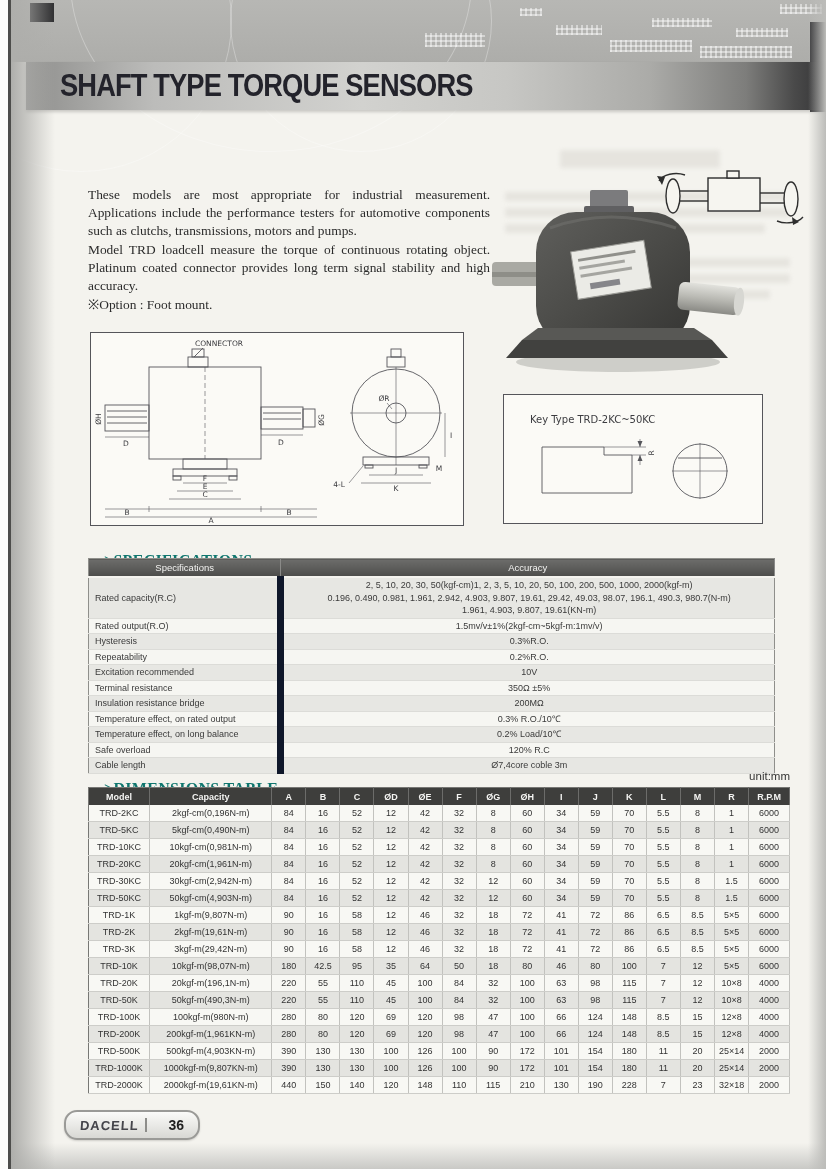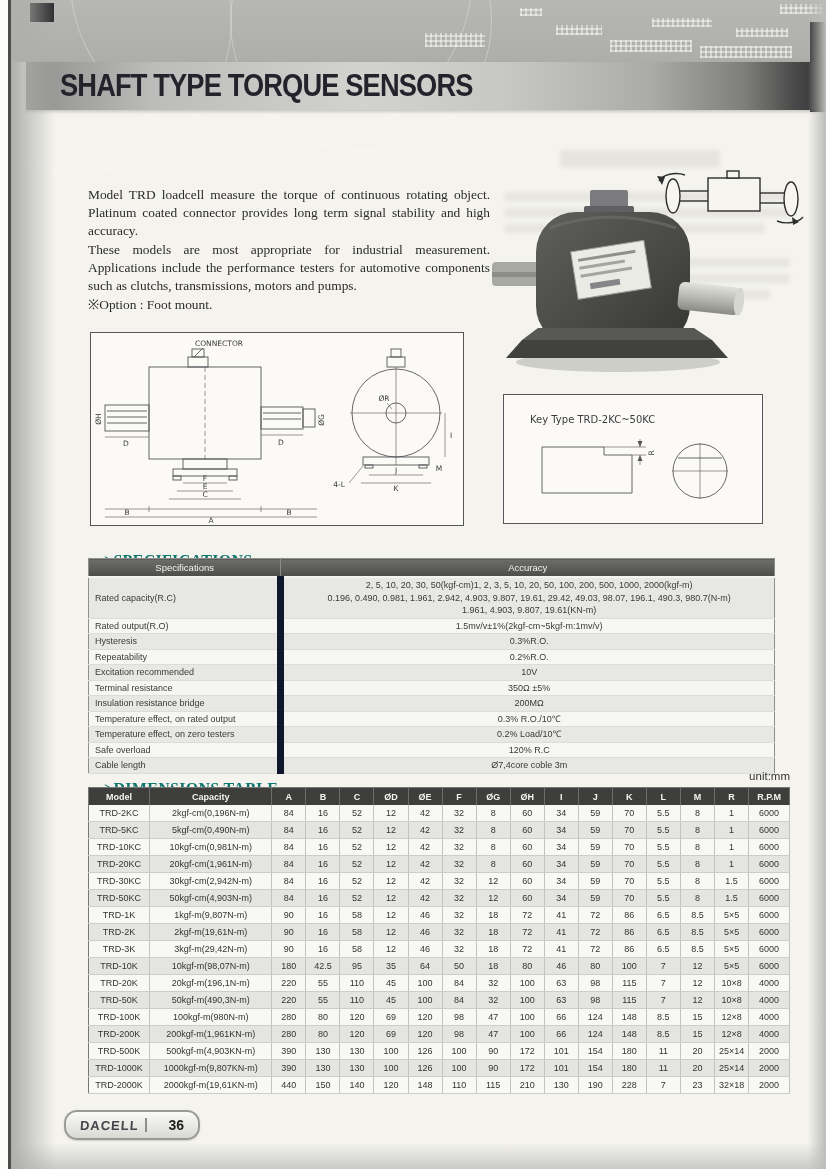--- a/index.html
+++ b/index.html
@@ -106,22 +106,22 @@
   <div class="ghost" style="left:560px;top:150px;width:160px;height:18px;"></div>
   <div class="ghost" style="left:505px;top:192px;width:285px;height:9px;"></div>
   <div class="ghost" style="left:505px;top:208px;width:285px;height:9px;"></div>
   <div class="ghost" style="left:505px;top:224px;width:260px;height:9px;"></div>
   <div class="ghost" style="left:640px;top:258px;width:150px;height:9px;"></div>
   <div class="ghost" style="left:640px;top:274px;width:150px;height:9px;"></div>
   <div class="ghost" style="left:640px;top:290px;width:130px;height:9px;"></div>
 
 
   <div class="model-text">
+    <p>These models are most appropriate for industrial measurement. Applications include the performance testers for automotive components such as clutchs, transmissions, motors and pumps.</p>
     <p>Model TRD loadcell measure the torque of continuous rotating object. Platinum coated connector provides long term signal stability and high accuracy.</p>
-    <p>These models are most appropriate for industrial measurement. Applications include the performance testers for automotive components such as clutchs, transmissions, motors and pumps.</p>
     <p class="opt">※Option : Foot mount.</p>
   </div>
 
   <svg class="torque-icon" width="152" height="76" viewBox="0 0 152 76">
     <g stroke="#2e2e2e" stroke-width="1.4" fill="none">
       <ellipse cx="21" cy="33" rx="7" ry="17" fill="#f6f5f0"></ellipse>
       <line x1="28" y1="28" x2="56" y2="28"></line>
         <line x1="28" y1="38" x2="56" y2="38"></line>
       <rect x="56" y="15" width="52" height="33" fill="#f6f5f0"></rect>
       <rect x="75" y="8" width="12" height="7" fill="#f6f5f0"></rect>
@@ -295,21 +295,21 @@
         </tr>
         <tr>
           <td class="spec-label">Insulation resistance bridge</td>
           <td class="spec-value">200MΩ</td>
         </tr>
         <tr>
           <td class="spec-label">Temperature effect, on rated output</td>
           <td class="spec-value">0.3% R.O./10℃</td>
         </tr>
         <tr>
-          <td class="spec-label">Temperature effect, on zero testers</td>
+          <td class="spec-label">Temperature effect, on long balance</td>
           <td class="spec-value">0.2% Load/10℃</td>
         </tr>
         <tr>
           <td class="spec-label">Safe overload</td>
           <td class="spec-value">120% R.C</td>
         </tr>
         <tr>
           <td class="spec-label">Cable length</td>
           <td class="spec-value">Ø7,4core coble 3m</td>
         </tr>

